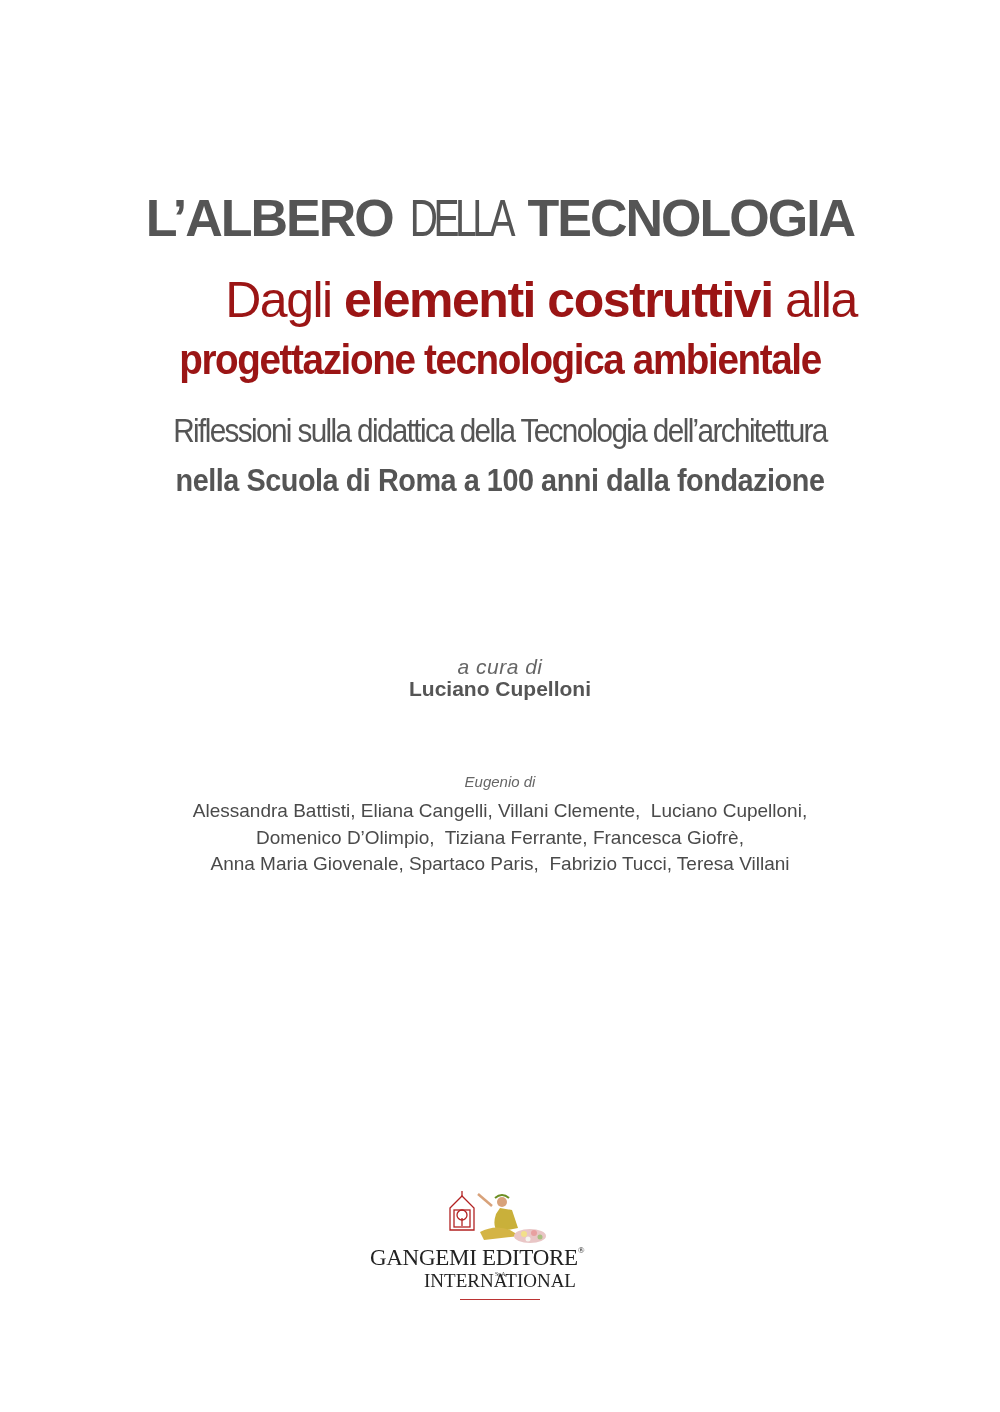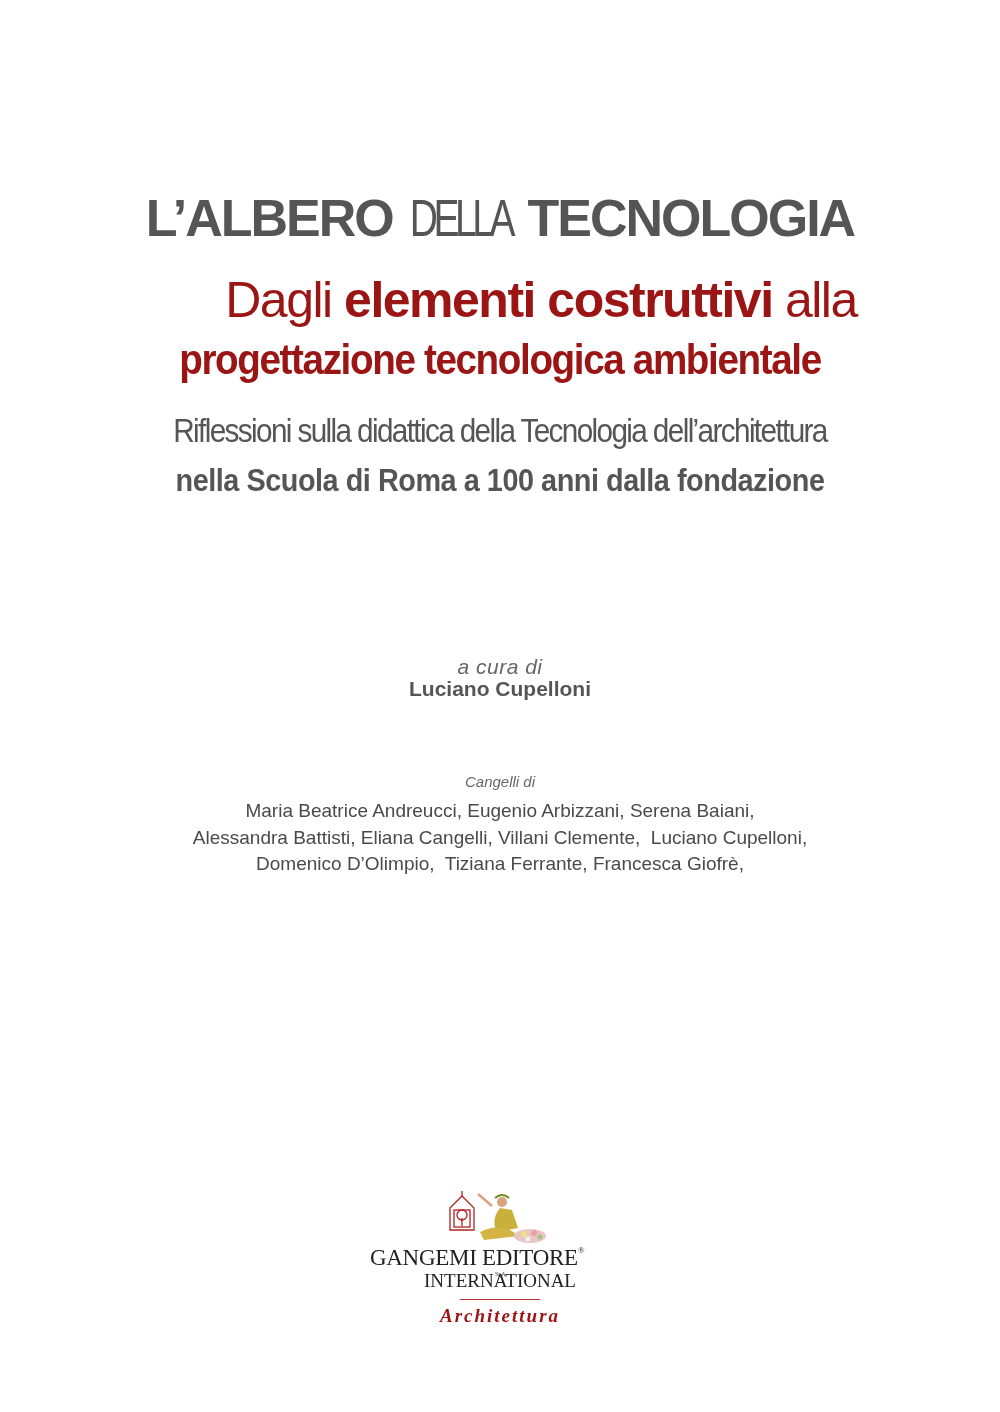--- a/index.html
+++ b/index.html
@@ -40,25 +40,25 @@
   <span>Dagli </span><span class="b">elementi costruttivi</span><span> alla</span>
 </div>
 
 <div class="line t3 red">progettazione tecnologica ambientale</div>
 <div class="line t4 gray">Riflessioni sulla didattica della Tecnologia dell’architettura</div>
 <div class="line t5 gray">nella Scuola di Roma a 100 anni dalla fondazione</div>
 
 <div class="line acura">a cura di</div>
 <div class="line editor">Luciano Cupelloni</div>
 
-<div class="line scritti">Cangelli di</div>
+<div class="line scritti">Eugenio di</div>
 <div class="line authors">
-  <div>Maria Beatrice Andreucci, Eugenio Arbizzani, Serena Baiani,</div>
   <div>Alessandra Battisti, Eliana Cangelli, Villani Clemente,  Luciano Cupelloni,</div>
   <div>Domenico D’Olimpio,  Tiziana Ferrante, Francesca Giofrè,</div>
+  <div>Anna Maria Giovenale, Spartaco Paris,  Fabrizio Tucci, Teresa Villani</div>
 </div>
 
 <div class="logo">
   <svg class="logo-art" viewBox="0 0 120 62" xmlns="http://www.w3.org/2000/svg">
 
     <g stroke="#b22222" fill="none" stroke-width="1.3">
       <polygon points="10,20 22,8 34,20 34,42 10,42"></polygon>
       <rect x="14" y="22" width="16" height="17"></rect>
       <circle cx="22" cy="27" r="5"></circle>
       <line x1="22" y1="30" x2="22" y2="38"></line>
@@ -73,14 +73,13 @@
     <ellipse cx="90" cy="48" rx="16" ry="7" fill="#e9c6c6"></ellipse>
     <circle cx="84" cy="46" r="3" fill="#f2e08a"></circle>
     <circle cx="94" cy="45" r="3" fill="#e8a0a0"></circle>
     <circle cx="100" cy="49" r="2.5" fill="#a8c080"></circle>
     <circle cx="88" cy="51" r="2.5" fill="#f5f5f0"></circle>
   </svg>
   <div class="pub-name"><span>GANGEMI EDITORE</span><sup>®</sup></div>
   <div class="pub-spa">SpA</div>
   <div class="pub-sub">INTERNATIONAL</div>
   <div class="pub-rule"></div>
-  <div class="pub-series">Architettura</div>
 </div>
 
 </body></html>

